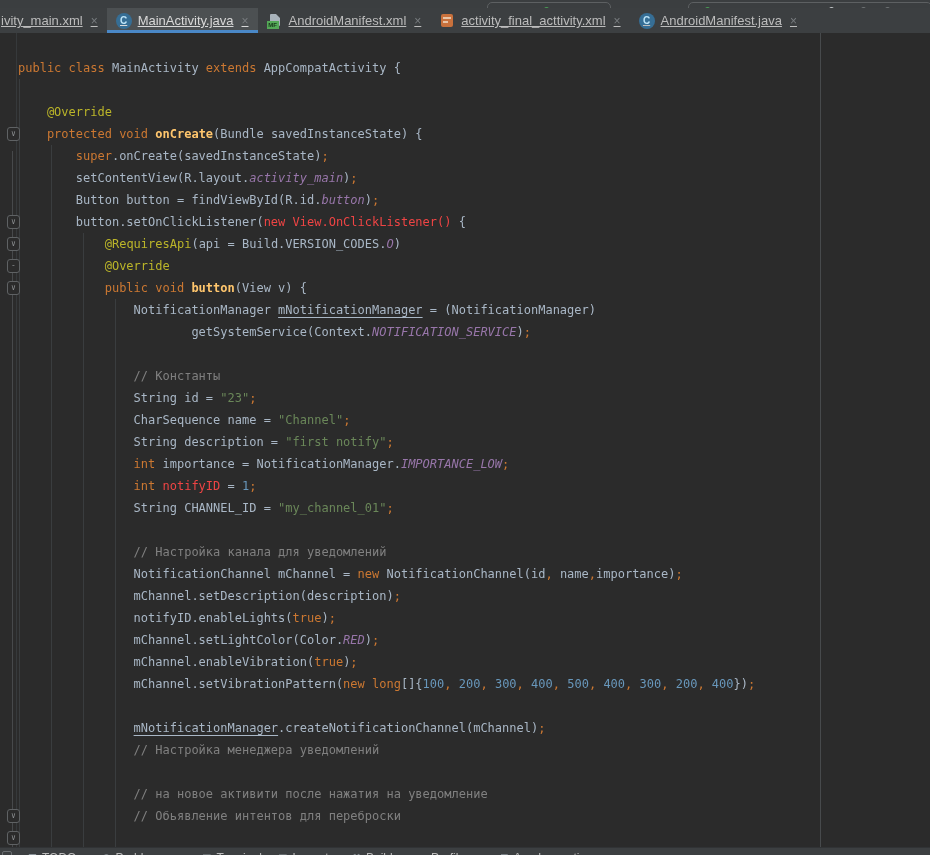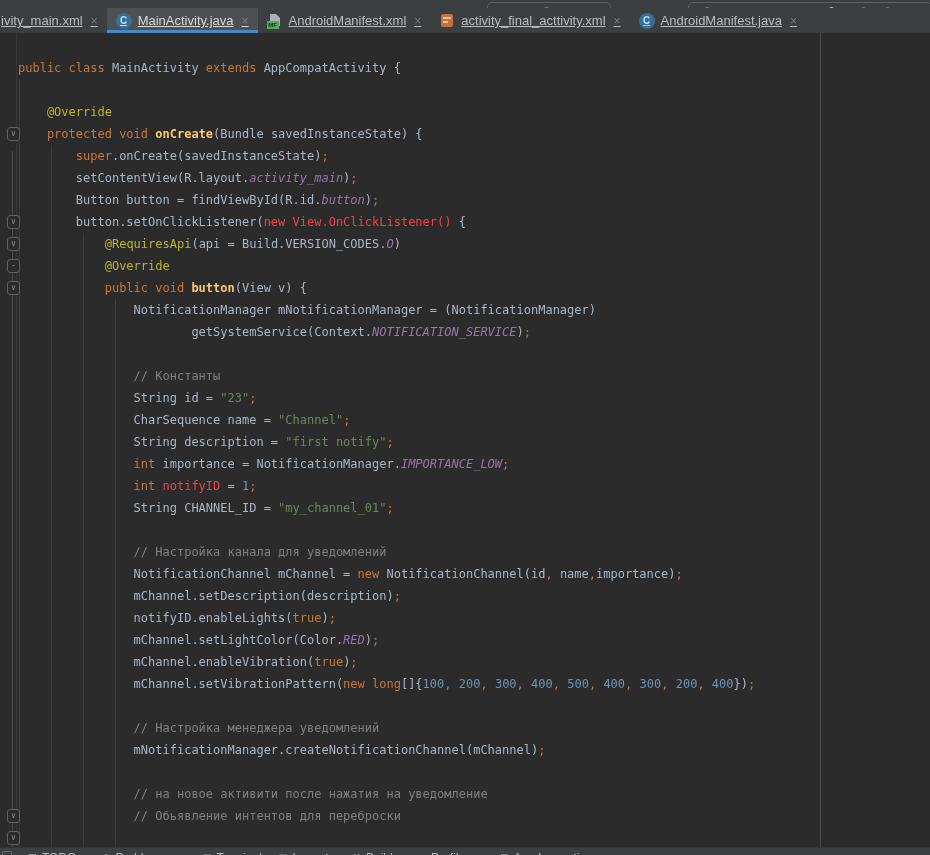--- a/index.html
+++ b/index.html
@@ -43,21 +43,21 @@
         font-size:12px;color:#a9b7c6;}
   .line{height:22px;line-height:22px;white-space:pre;}
   .sk{color:var(--kw,#cc7832);}
   .sm{color:var(--mth,#ffc66d);font-weight:bold;}
   .sa{color:var(--ann,#bbb529);}
   .ss{color:var(--str,#6a8759);}
   .sn{color:var(--num,#6897bb);}
   .sc{color:var(--cmt,#808080);}
   .sf{color:var(--cst,#9876aa);font-style:italic;}
   .sg{color:#ef4444;}
-  .su{text-underline-offset:3px;}
+  .su{text-decoration:underline;text-underline-offset:3px;}
   .sp{}
 
   
   #status-bar{position:absolute;left:0;top:847px;width:930px;height:8px;background:#3c3f41;
               border-top:1px solid #313335;overflow:hidden;}
   .sb-item{position:absolute;top:3px;display:flex;align-items:center;gap:5px;color:#bbbbbb;font-size:12px;white-space:nowrap;}
   .sb-icon{font-size:10px;color:#8b9399;line-height:10px;}
   .sb-stub{position:absolute;left:2px;top:3px;width:8px;height:9px;border:1px solid #6a6e71;border-radius:2px;}
 </style>
 </head>
@@ -150,22 +150,22 @@
         <div class="line"><span class="sp">                String CHANNEL_ID = </span><span class="ss">"my_channel_01"</span><span class="sk">;</span></div>
         <div class="line">&nbsp;</div>
         <div class="line"><span class="sc">                // Настройка канала для уведомлений</span></div>
         <div class="line"><span class="sp">                NotificationChannel mChannel = </span><span class="sk">new </span><span class="sp">NotificationChannel(id</span><span class="sk">,</span><span class="sp"> name</span><span class="sk">,</span><span class="sp">importance)</span><span class="sk">;</span></div>
         <div class="line"><span class="sp">                mChannel.setDescription(description)</span><span class="sk">;</span></div>
         <div class="line"><span class="sp">                notifyID.enableLights(</span><span class="sk">true</span><span class="sp">)</span><span class="sk">;</span></div>
         <div class="line"><span class="sp">                mChannel.setLightColor(Color.</span><span class="sf">RED</span><span class="sp">)</span><span class="sk">;</span></div>
         <div class="line"><span class="sp">                mChannel.enableVibration(</span><span class="sk">true</span><span class="sp">)</span><span class="sk">;</span></div>
         <div class="line"><span class="sp">                mChannel.setVibrationPattern(</span><span class="sk">new long</span><span class="sp">[]{</span><span class="sn">100</span><span class="sk">,</span><span class="sp"> </span><span class="sn">200</span><span class="sk">,</span><span class="sp"> </span><span class="sn">300</span><span class="sk">,</span><span class="sp"> </span><span class="sn">400</span><span class="sk">,</span><span class="sp"> </span><span class="sn">500</span><span class="sk">,</span><span class="sp"> </span><span class="sn">400</span><span class="sk">,</span><span class="sp"> </span><span class="sn">300</span><span class="sk">,</span><span class="sp"> </span><span class="sn">200</span><span class="sk">,</span><span class="sp"> </span><span class="sn">400</span><span class="sp">})</span><span class="sk">;</span></div>
         <div class="line">&nbsp;</div>
+        <div class="line"><span class="sp">                </span><span class="su">mNotificationManager</span><span class="sp">.createNotificationChannel(mChannel)</span><span class="sk">;</span></div>
         <div class="line"><span class="sc">                // Настройка менеджера уведомлений</span></div>
-        <div class="line"><span class="sp">                </span><span class="su">mNotificationManager</span><span class="sp">.createNotificationChannel(mChannel)</span><span class="sk">;</span></div>
         <div class="line">&nbsp;</div>
         <div class="line"><span class="sc">                // на новое активити после нажатия на уведомление</span></div>
         <div class="line"><span class="sc">                // Обьявление интентов для переброски</span></div>
       </div>
   </div>
 
   <div id="status-bar">
     <span class="sb-stub"></span>
   <div class="sb-item" style="left: 28px;">
         <span class="sb-icon">☰</span>

